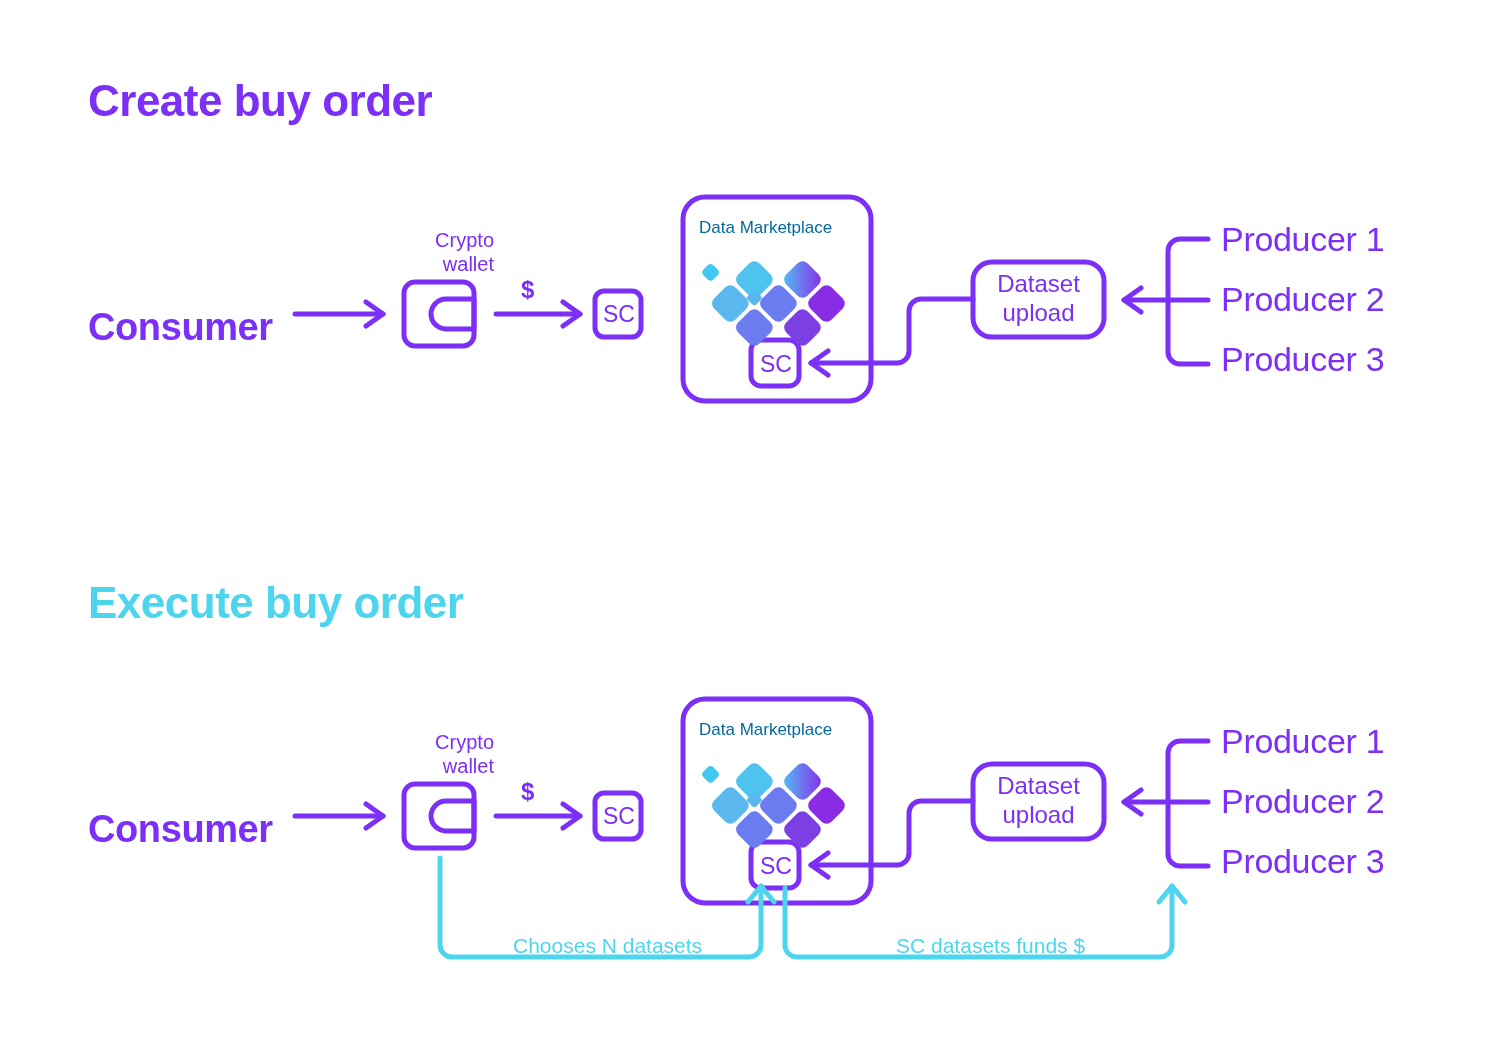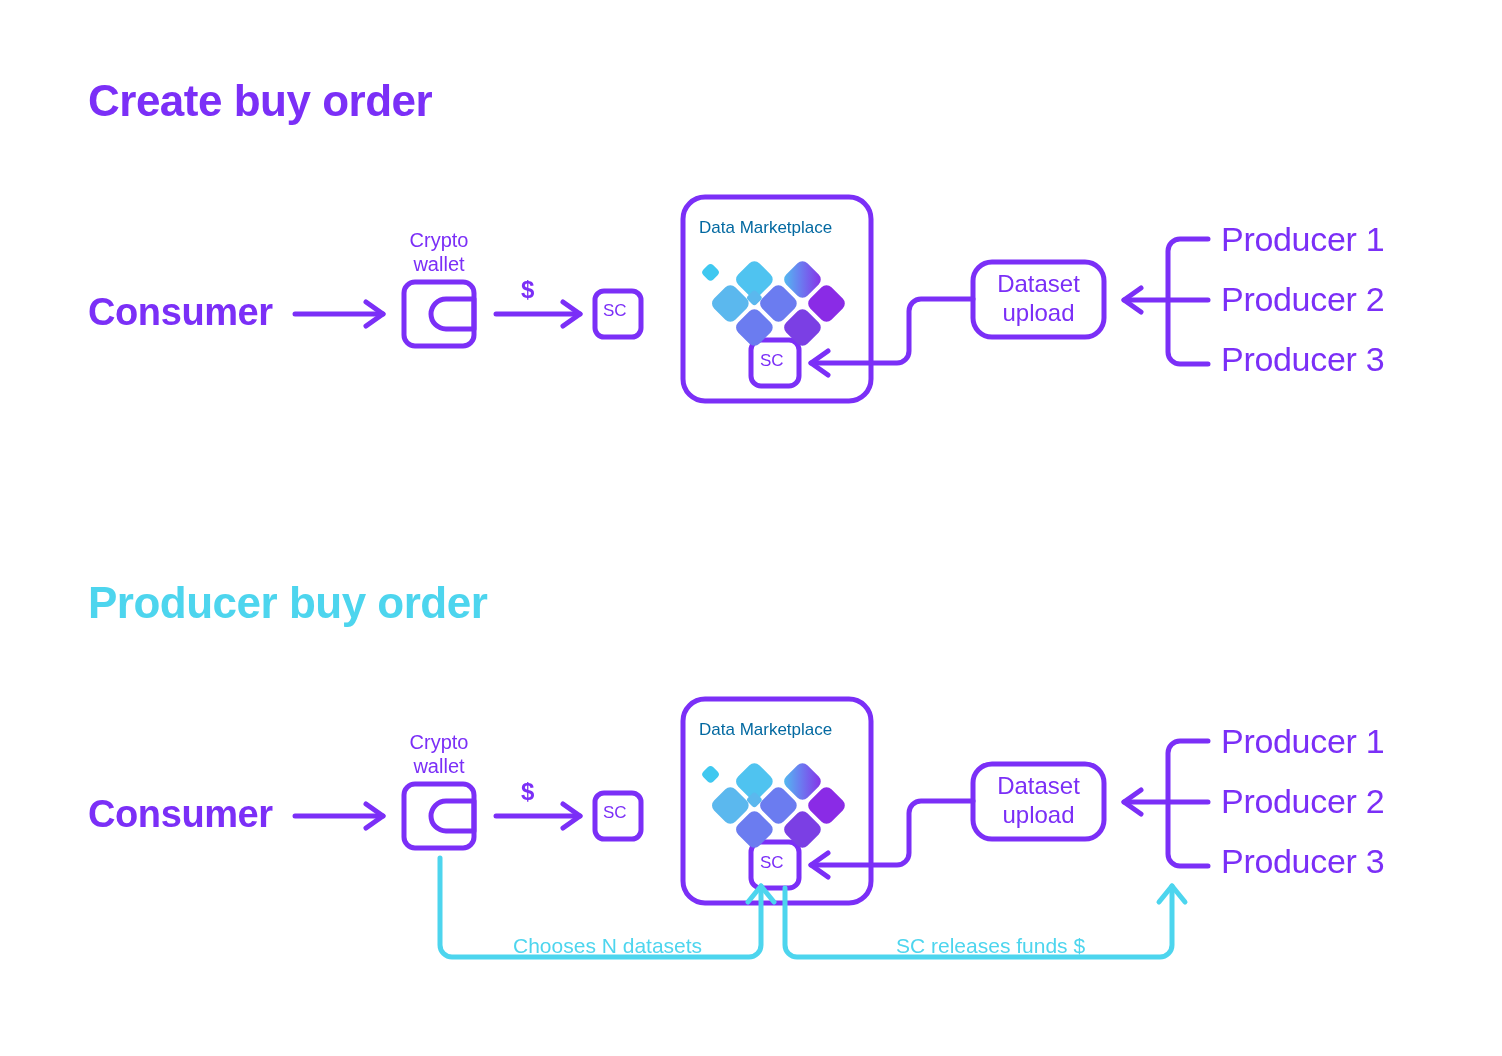--- a/index.html
+++ b/index.html
@@ -38,36 +38,37 @@
   #title-create { left: 88px; top: 76px; color: #7B2FF7; }
   #title-execute { left: 88px; top: 578px; color: #4DD5EE; }
 
   .actor-label {
     position: absolute;
     font-weight: bold;
     font-size: 38px;
     color: #7B2FF7;
     white-space: nowrap;
     letter-spacing: -0.4px;
+    margin-top: 15px;
   }
 
   .producer-label {
     position: absolute;
     font-weight: normal;
     font-size: 34px;
     color: #7B2FF7;
     white-space: nowrap;
     letter-spacing: -0.3px;
   }
 
   .small-label {
     position: absolute;
     font-size: 20px;
     color: #7B2FF7;
-    text-align: center;
+    text-align: right;
     line-height: 1.22;
     white-space: pre-line;
     font-weight: 500;
   }
 
   .box-label {
     position: absolute;
     font-size: 24px;
     color: #7B2FF7;
     text-align: center;
@@ -79,21 +80,21 @@
   .mkt-title {
     position: absolute;
     font-size: 17px;
     color: #0369a1;
     font-weight: 400;
     white-space: nowrap;
   }
 
   .sc-text {
     position: absolute;
-    font-size: 17px;
+    font-size: 23px;
     color: #7B2FF7;
     font-weight: 500;
     white-space: nowrap;
   }
 
   .dollar {
     position: absolute;
     font-size: 24px;
     font-weight: bold;
     color: #7B2FF7;
@@ -251,21 +252,21 @@
 
   <div class="sc-text" style="left:760px; top:351px;">SC</div>
 
   <div class="box-label" style="left:973px; top:270px; width:131px;">Dataset
 upload</div>
 
   <div class="producer-label" style="left:1221px; top:220px;">Producer 1</div>
   <div class="producer-label" style="left:1221px; top:280px;">Producer 2</div>
   <div class="producer-label" style="left:1221px; top:340px;">Producer 3</div>
 
-  <div class="section-title" id="title-execute">Producer buy order</div>
+  <div class="section-title" id="title-execute">Execute buy order</div>
 
   <div class="actor-label" style="left:88px; top:793px;">Consumer</div>
 
   <div class="small-label" style="left:384px; top:730px; width:110px;">Crypto
 wallet</div>
 
   <div class="dollar" style="left:521px; top:778px;">$</div>
 
   <div class="sc-text" style="left:603px; top:803px;">SC</div>
 
@@ -275,15 +276,15 @@
 
   <div class="box-label" style="left:973px; top:772px; width:131px;">Dataset
 upload</div>
 
   <div class="producer-label" style="left:1221px; top:722px;">Producer 1</div>
   <div class="producer-label" style="left:1221px; top:782px;">Producer 2</div>
   <div class="producer-label" style="left:1221px; top:842px;">Producer 3</div>
 
   <div class="cyan-note" style="left:513px; top:920px;">Chooses N datasets</div>
 
-  <div class="cyan-note" style="left:896px; top:920px;">SC releases funds $</div>
+  <div class="cyan-note" style="left:896px; top:920px;">SC datasets funds $</div>
 
 </div>
 
 </body></html>

